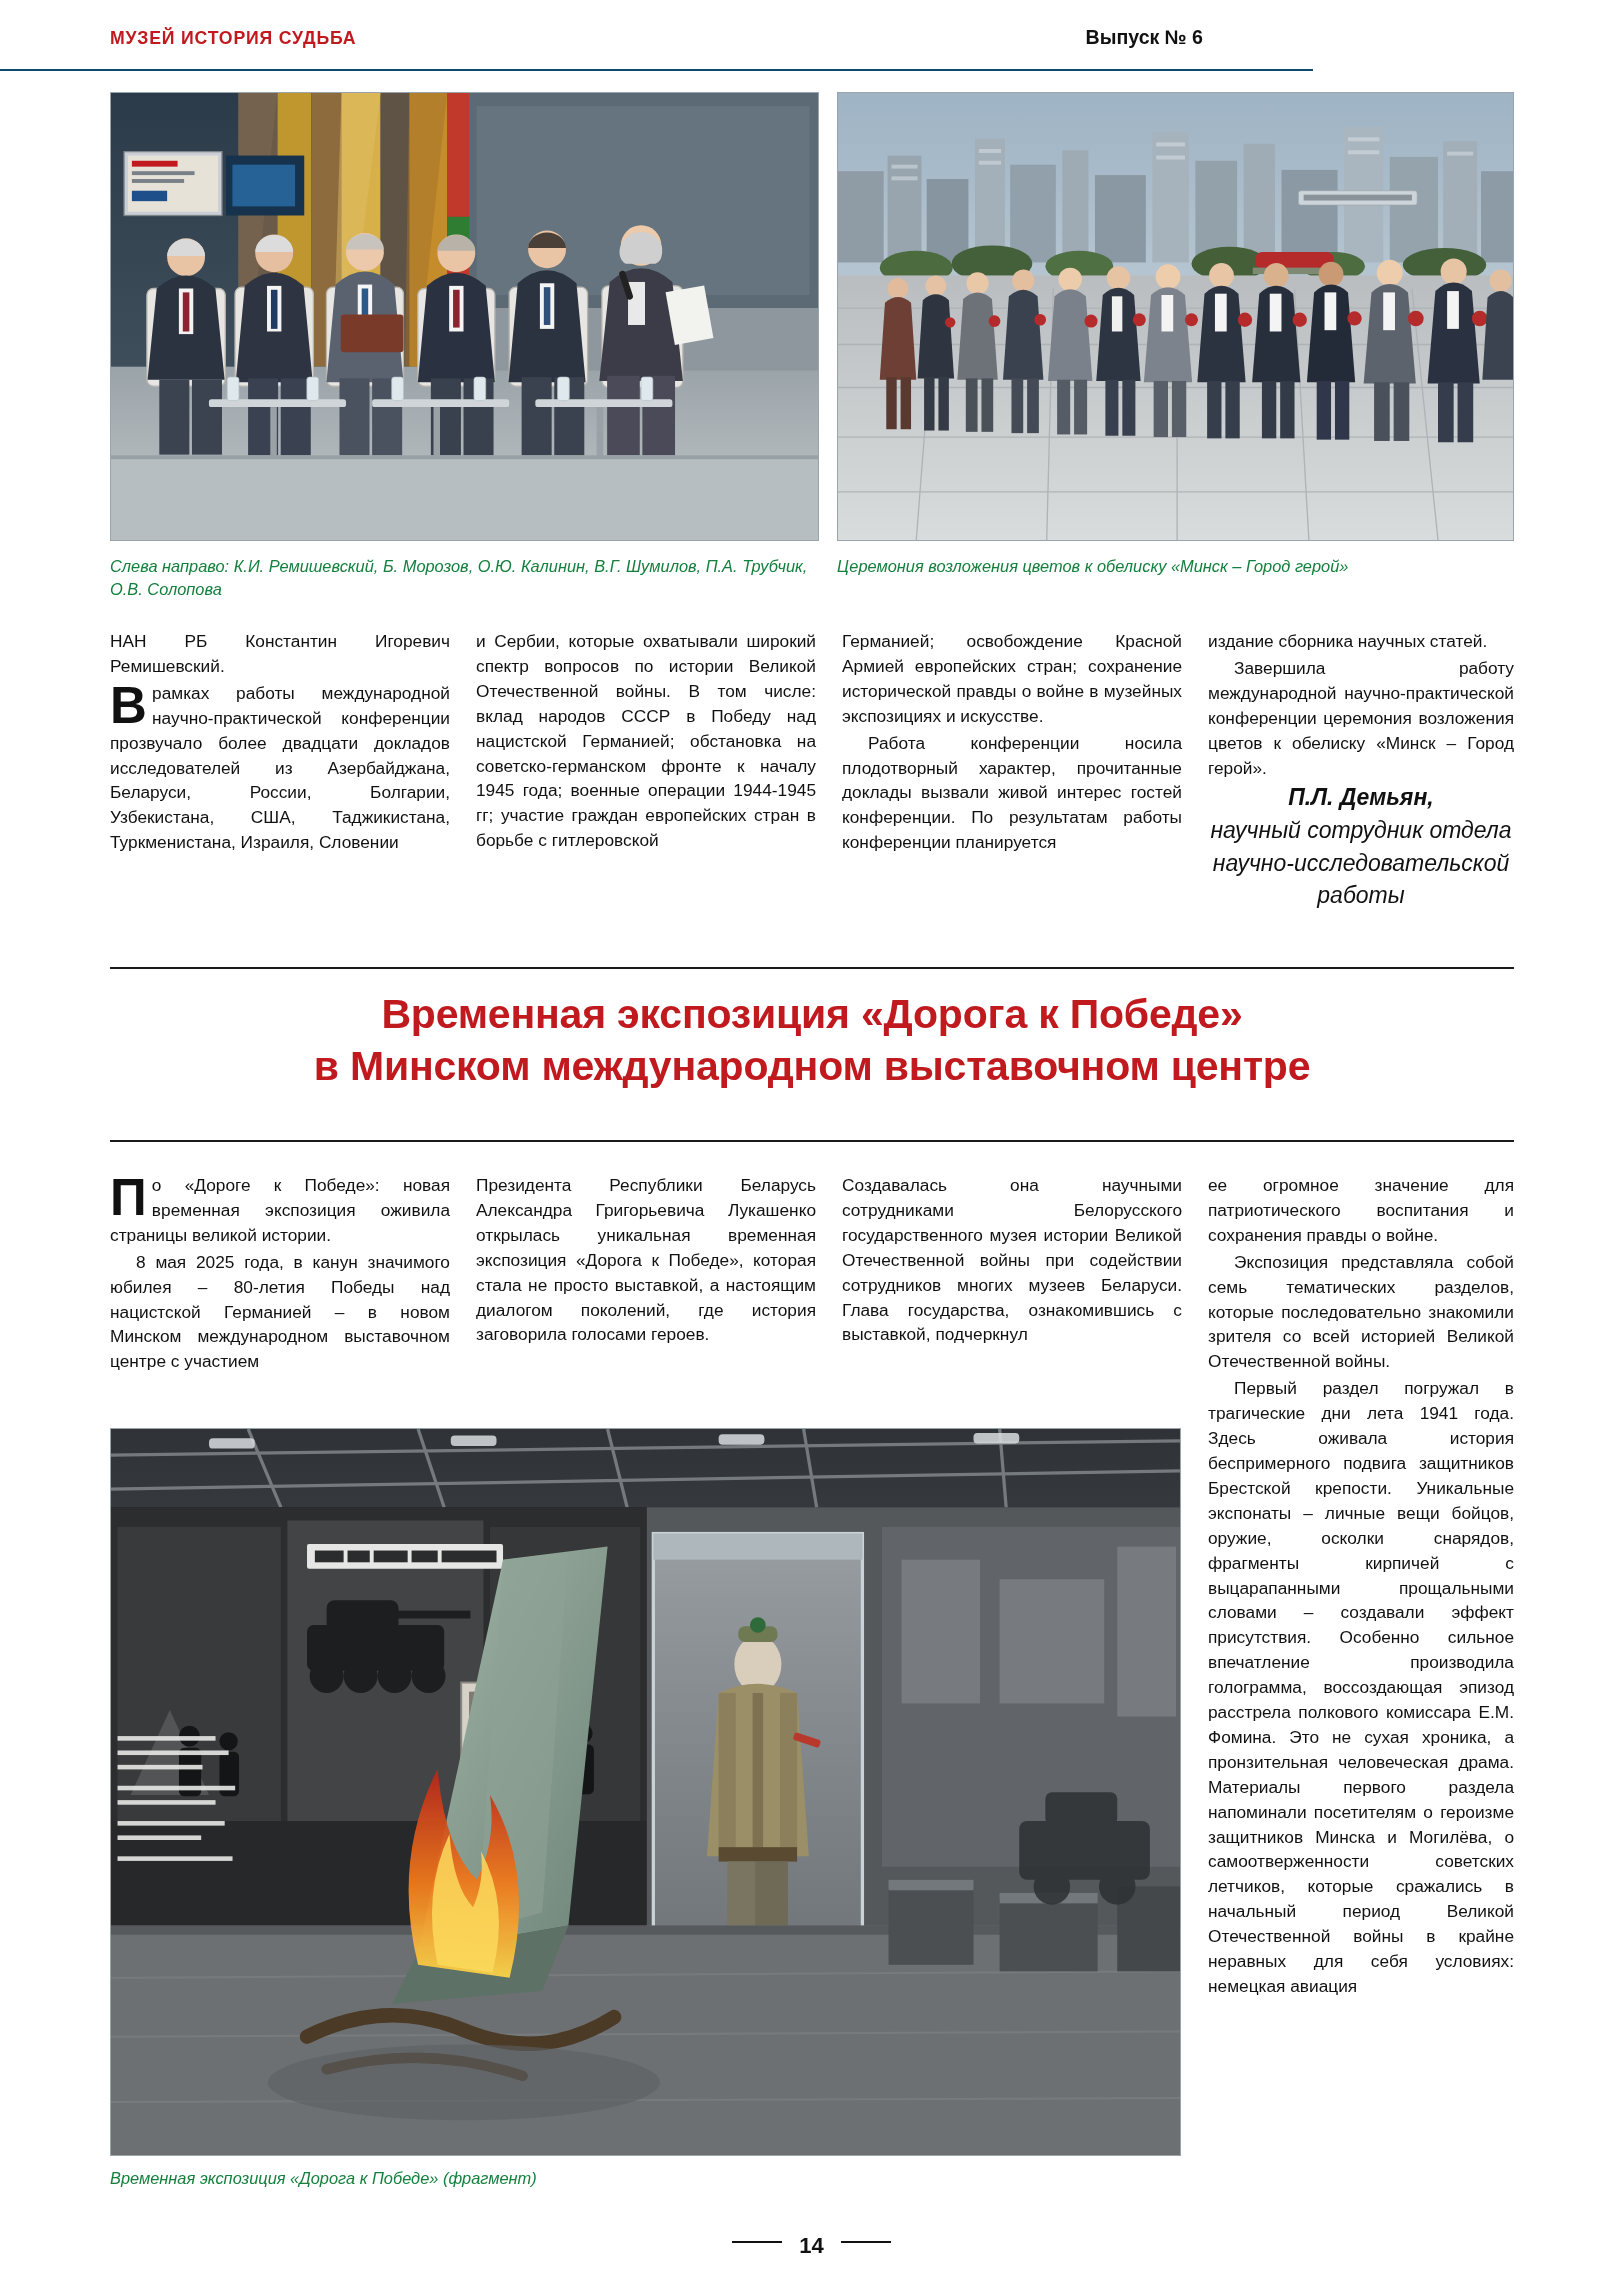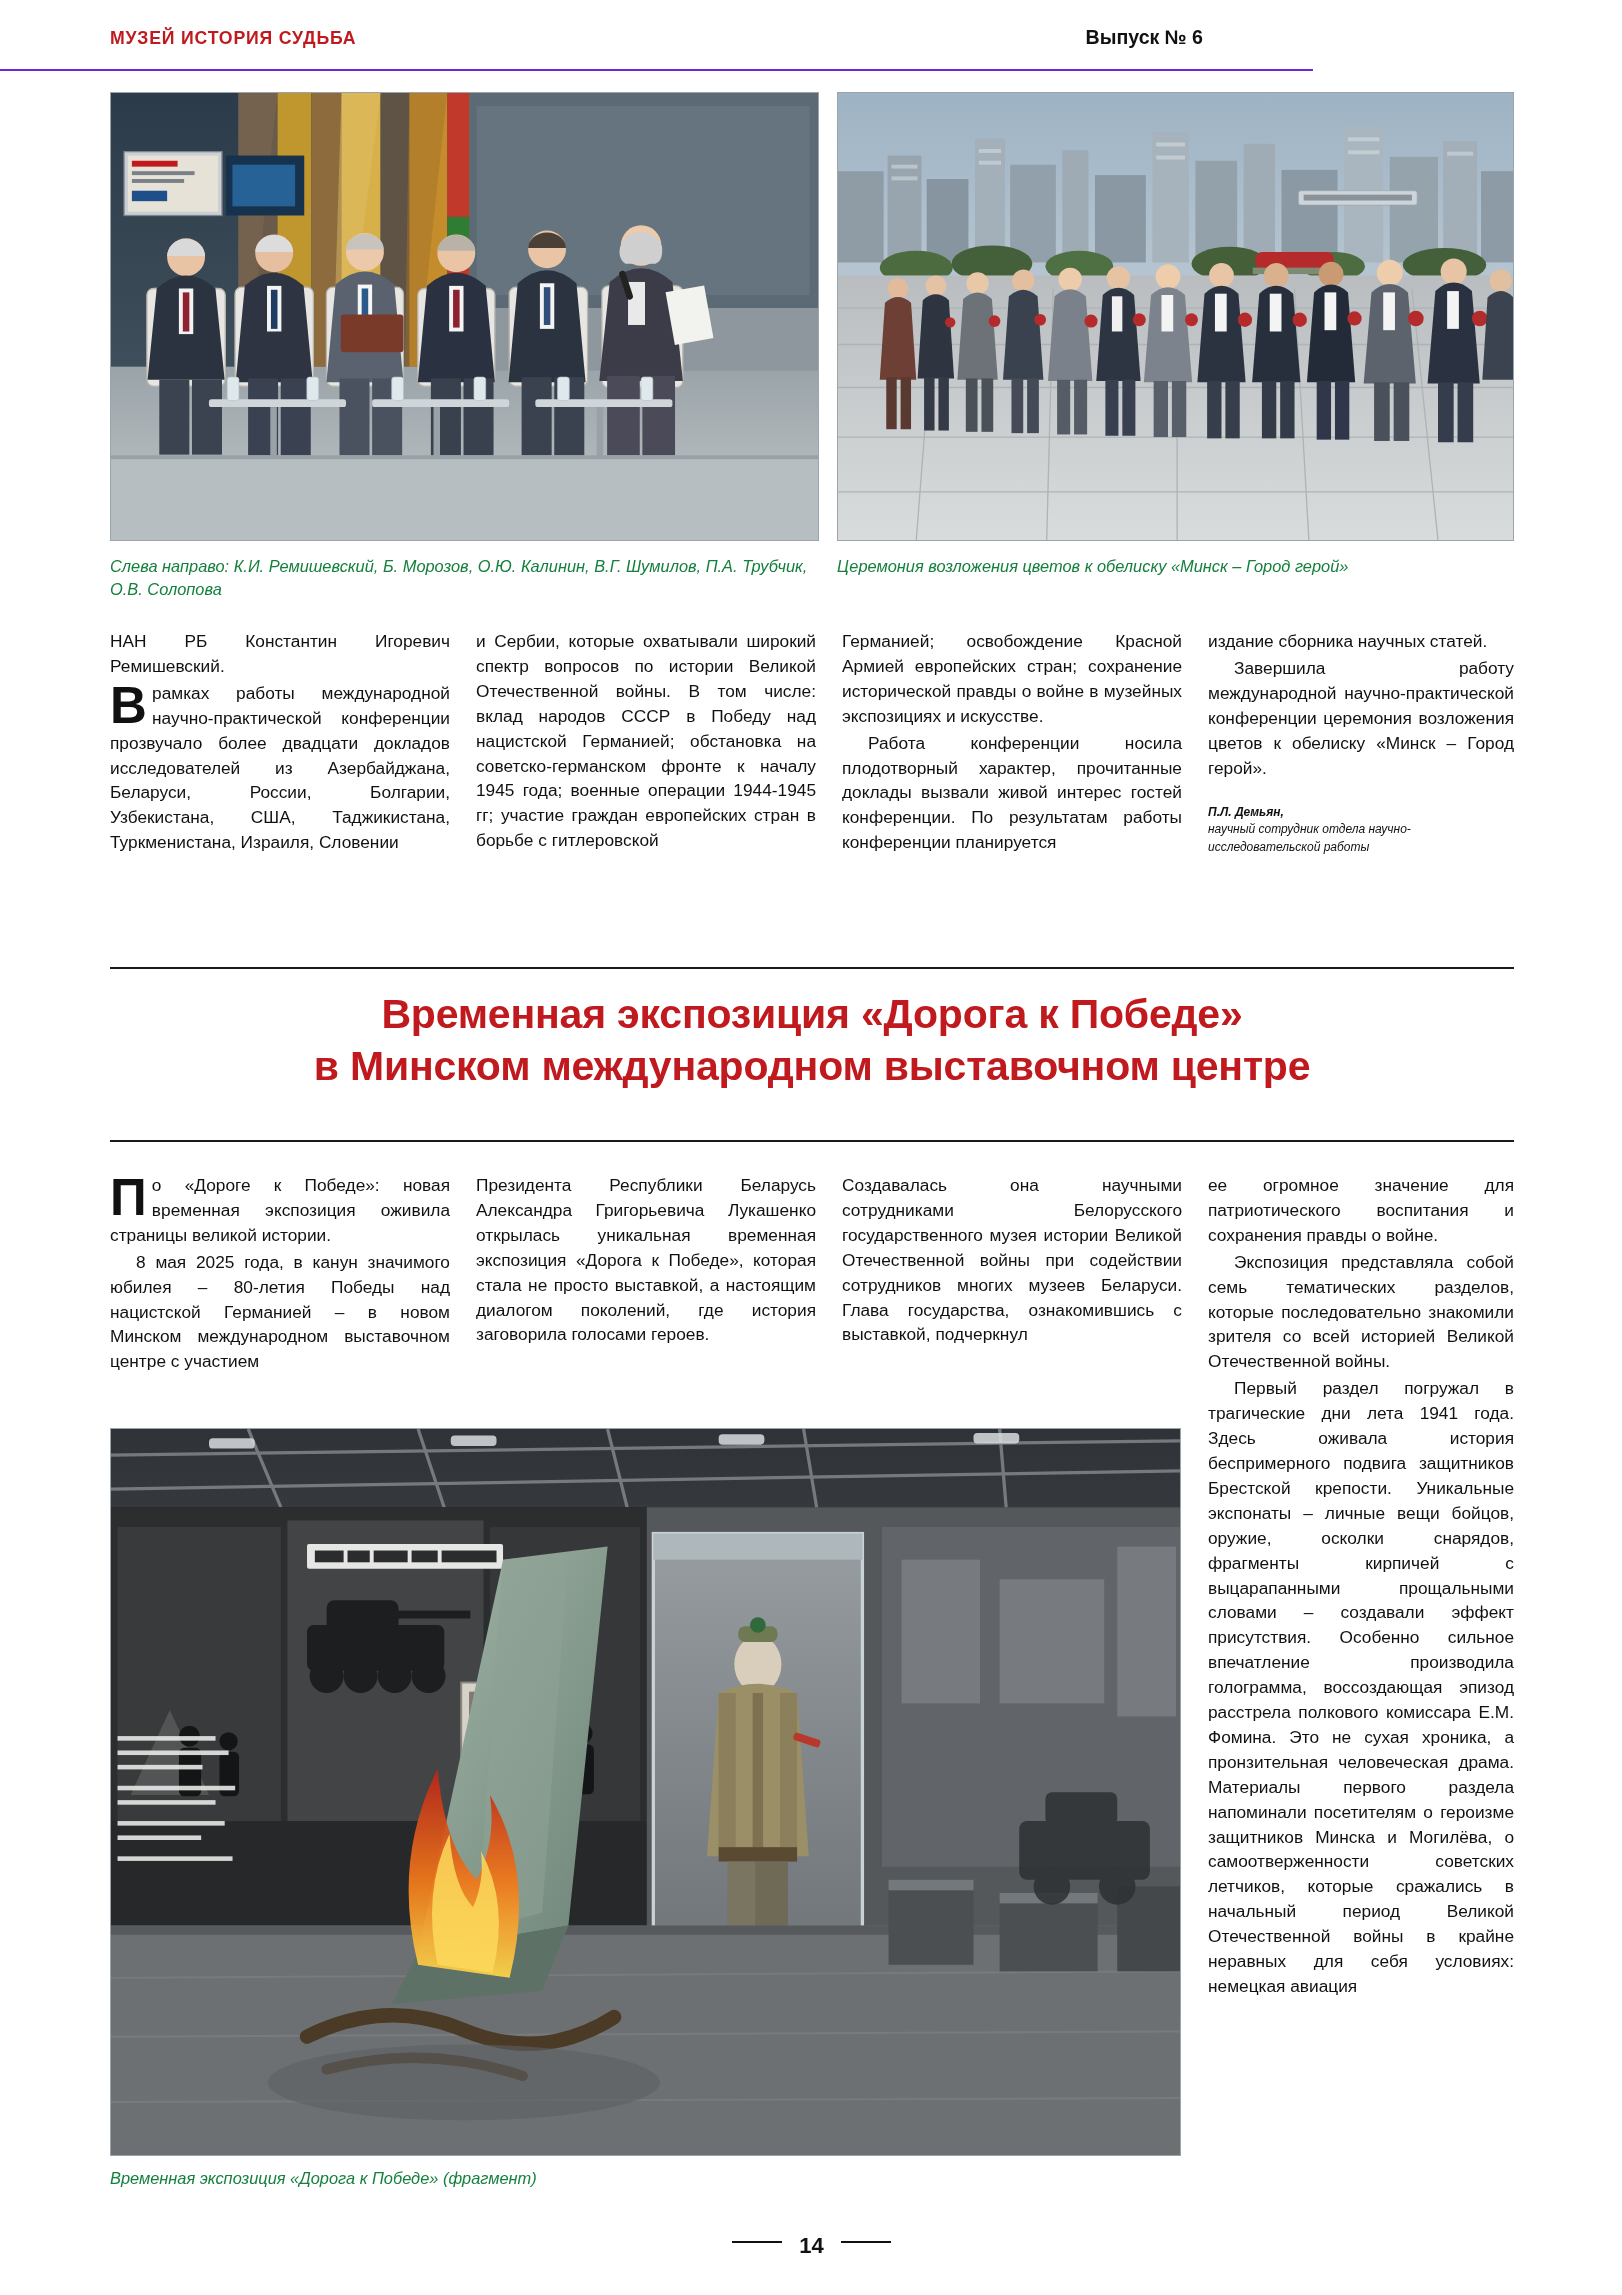--- a/index.html
+++ b/index.html
@@ -13,21 +13,21 @@
     position: relative;
     overflow: hidden;
   }
 
   
   .page-header {
     position: absolute;
     top: 0; left: 0;
     width: 1313px;
     height: 71px;
-    border-bottom: 2px solid #6d28d9;
+    border-bottom: 2px solid #0c4a6e;
   }
   .header-left {
     position: absolute;
     left: 110px;
     top: 27.5px;
     font-size: 17.7px;
     font-weight: bold;
     letter-spacing: 0.8px;
     color: #c01a1f;
   }
@@ -88,24 +88,24 @@
   .dropcap {
     float: left;
     font-size: 51px;
     line-height: 0.82;
     font-weight: bold;
     margin: 3.9px 5.2px 0 0;
     color: #111;
   }
 
   .signature {
-    margin-top: 24px;
-    text-align: left;
+    margin-top: 1px;
+    text-align: center;
     font-style: italic;
-    font-size: 12px;
+    font-size: 23px;
     line-height: 1.42;
   }
   .signature .name { font-weight: bold; font-style: italic; }
 
   
   .headline {
     position: absolute;
     left: 110px; top: 988px;
     width: 1404px;
     text-align: center;

